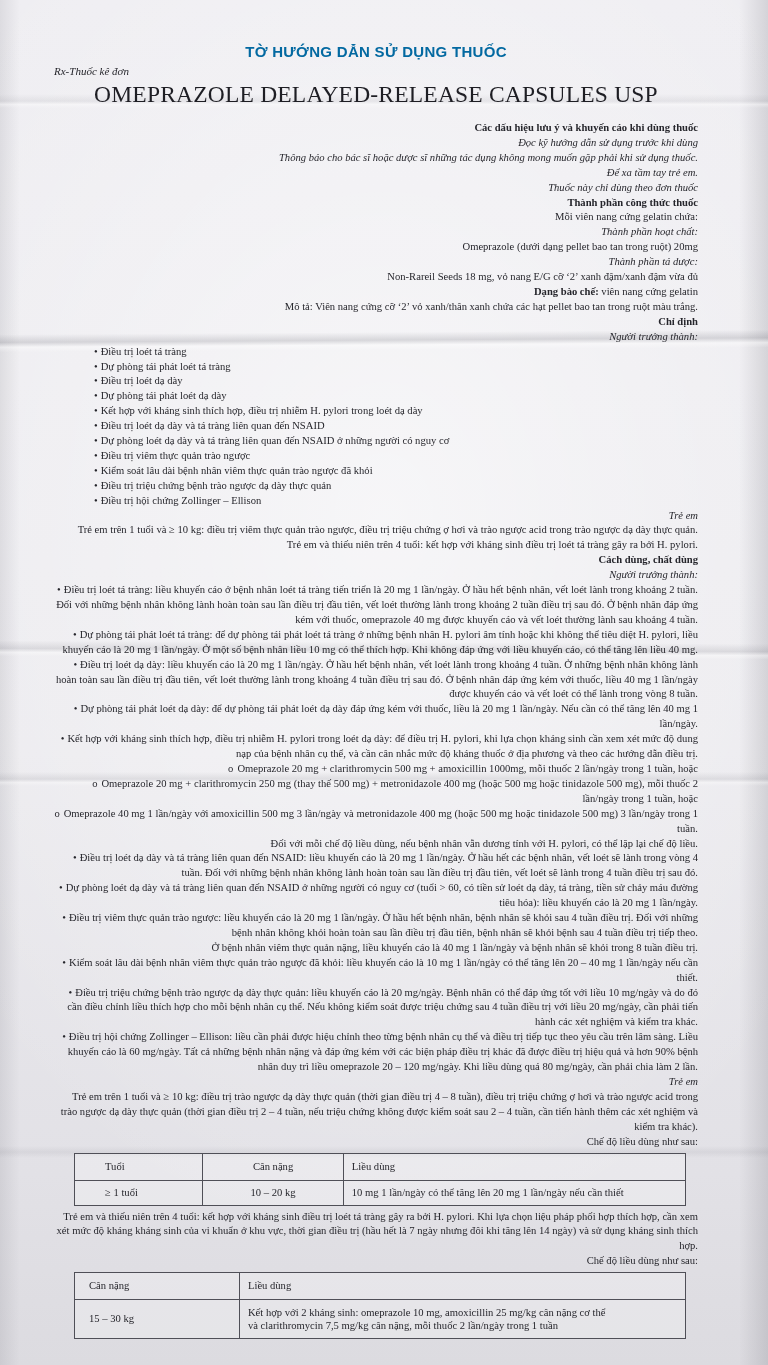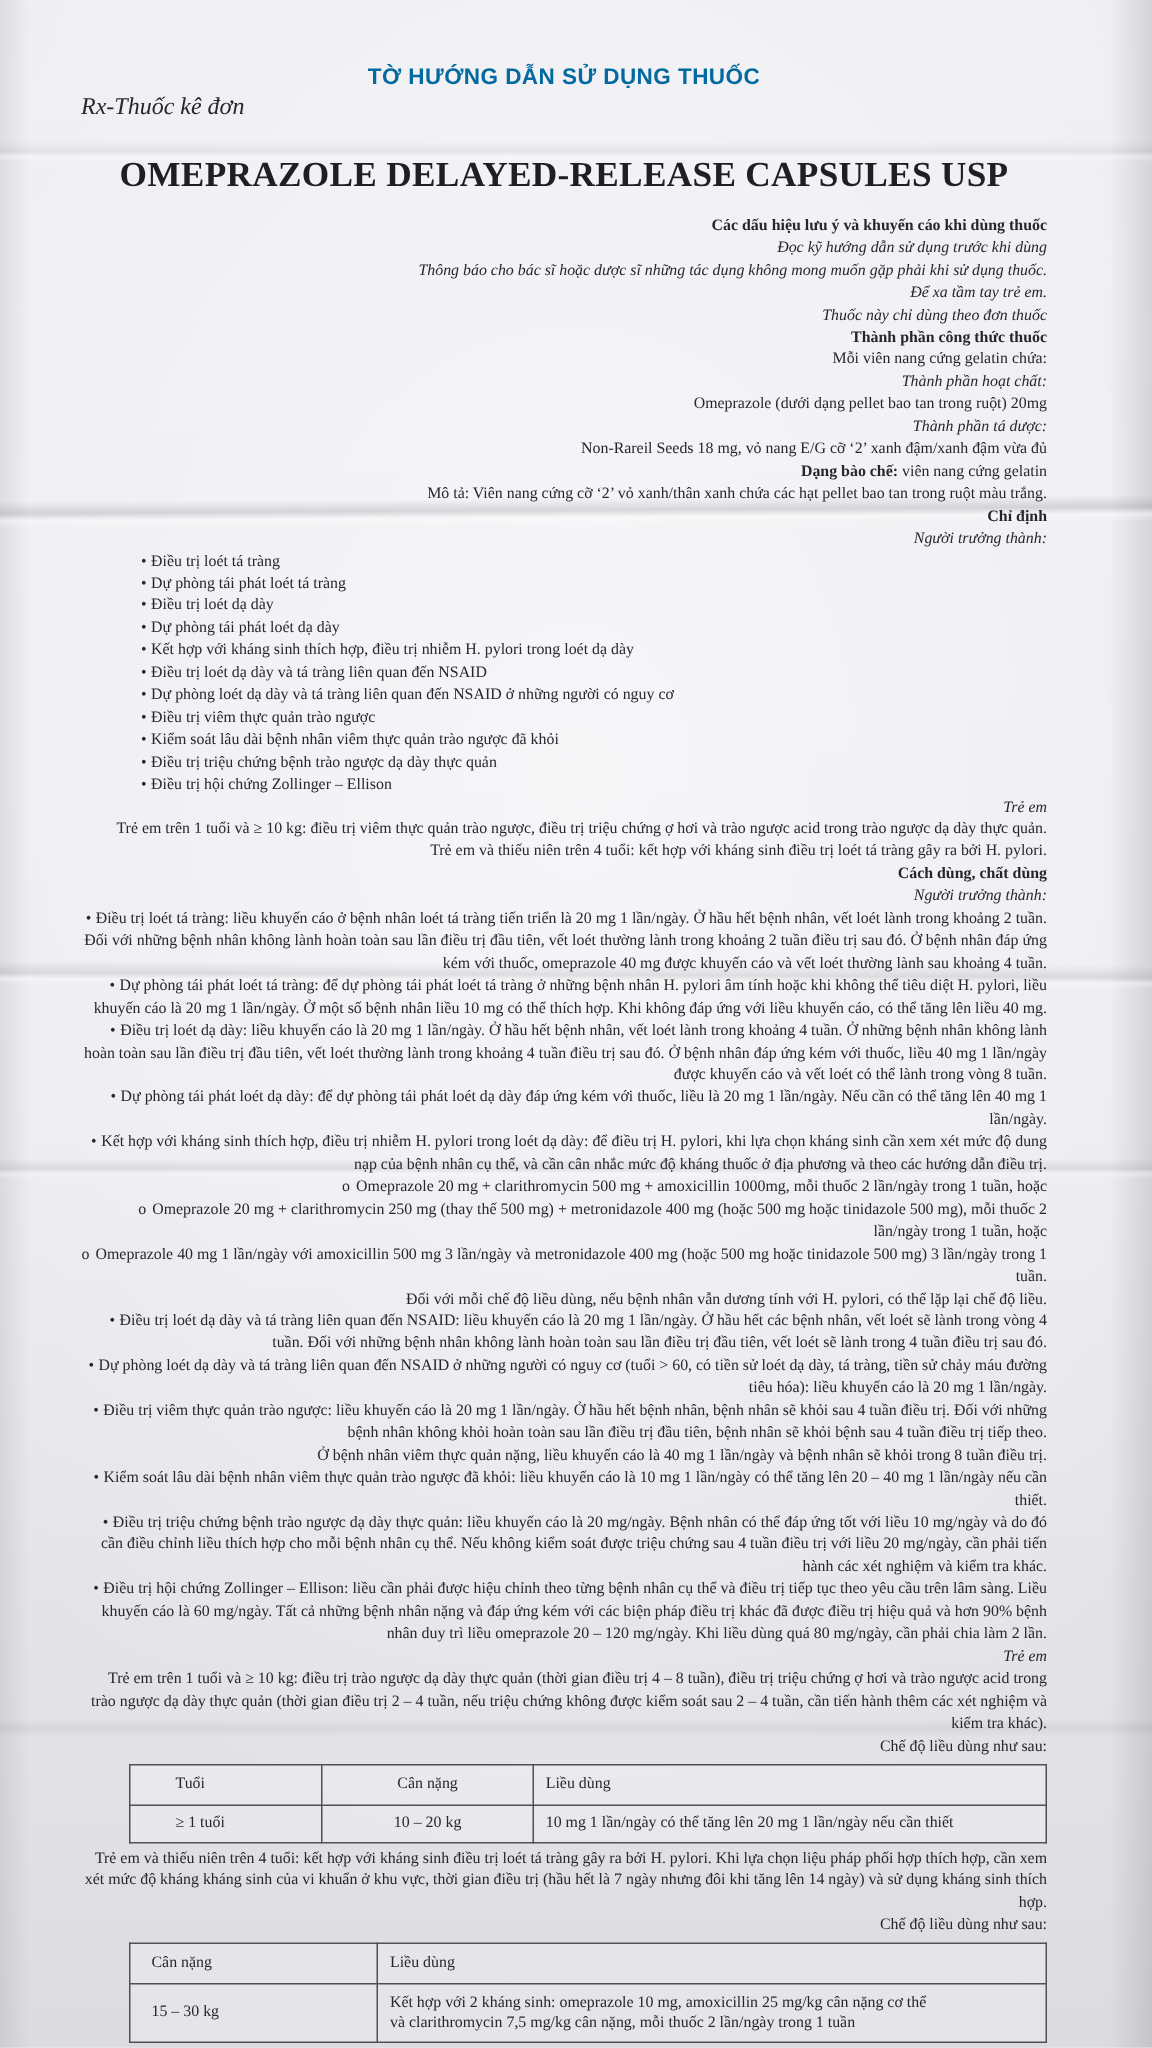--- a/index.html
+++ b/index.html
@@ -28,41 +28,41 @@
   .crease.c4{top:772px;height:14px;background:linear-gradient(180deg,rgba(0,0,0,0) 0%,rgba(60,60,72,0.10) 50%,rgba(255,255,255,0.3) 75%,rgba(0,0,0,0) 100%);}
   .crease.c5{top:1146px;height:12px;background:linear-gradient(180deg,rgba(0,0,0,0) 0%,rgba(60,60,72,0.07) 50%,rgba(0,0,0,0) 100%);}
 
   .sheet{position:relative;z-index:2;padding:42px 70px 0 54px;}
 
   .h-sans{
     font-family:"Liberation Sans","DejaVu Sans",sans-serif;
     font-weight:bold;font-size:15px;line-height:20px;text-align:center;
     letter-spacing:0.3px;color:#0369a1;
   }
-  .rx{font-style:italic;font-size:16px;line-height:15px;margin-top:2px;}
+  .rx{font-style:italic;font-size:11px;line-height:15px;margin-top:2px;}
   .main-title{
-    font-weight:bold;font-size:23.5px;line-height:30px;text-align:center;
-    margin:23px 0 12px 0;letter-spacing:0.2px;color:#1e1e24;
+    font-weight:normal;font-size:23.5px;line-height:30px;text-align:center;
+    margin:0 0 12px 0;letter-spacing:0.2px;color:#1e1e24;
   }
 
   .doc{font-size:10.6px;line-height:14.9px;}
   .doc > div{margin:0;text-align:right;}
   .sec-h{font-weight:bold;}
   .line-i{font-style:italic;}
   .para{text-align:justify;}
   .lead-bold{font-weight:bold;}
 
   .bullet{text-align:justify;}
   .bullet .glyph{margin-right:3px;}
   .bullet.ind{margin-left:40px;text-align:left;}
   .obullet{margin-left:44px;padding-left:11px;text-indent:-11px;text-align:justify;}
   .obullet .glyph{margin-right:4px;}
 
   table.dose-table{
-    border-collapse:collapse;width:612px;margin:3px 0 4px 32px;
+    border-collapse:collapse;width:612px;margin:3px 0 4px 20px;
     font-size:10.6px;line-height:13.5px;color:#26262c;
     background:rgba(255,255,255,0.25);
   }
   table.dose-table th,table.dose-table td{
     border:1px solid #4f4f57;font-weight:normal;text-align:left;
     padding:4px 8px;vertical-align:middle;white-space:pre-line;
   }
   table.dose-table th{height:18px;}
   table.dose-table.t1 td{height:16px;}
   table.dose-table.t1 th:nth-child(1),table.dose-table.t1 td:nth-child(1){padding-left:30px;}

